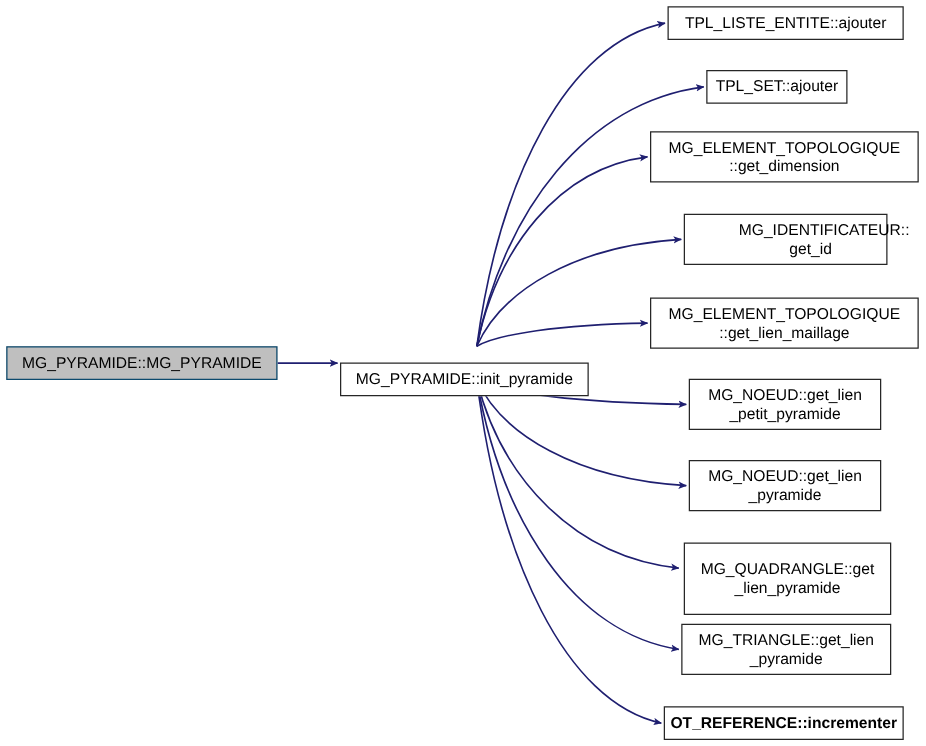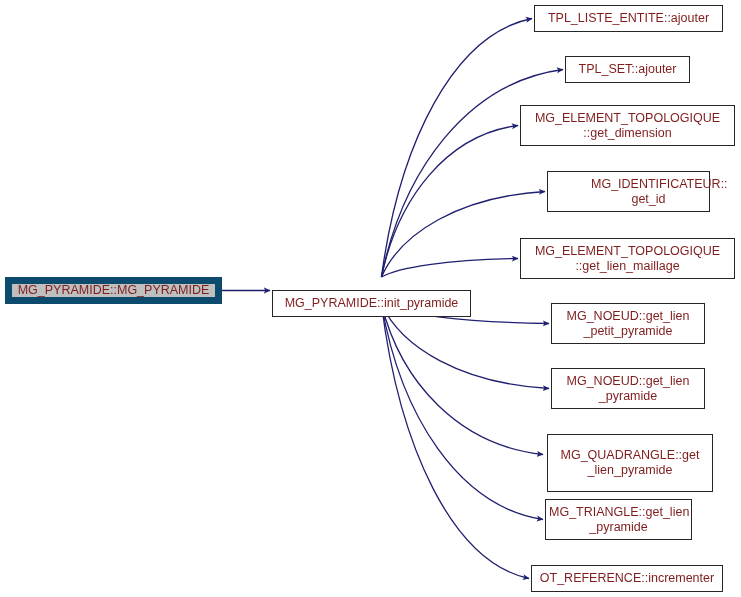--- a/index.html
+++ b/index.html
@@ -20,34 +20,34 @@
     left: 0;
     top: 0;
     width: 741px;
     height: 597px;
   }
   .node {
     position: absolute;
     box-sizing: border-box;
     border: 1px solid #262626;
     background: #ffffff;
-    color: #7f1d1d;
+    color: #000000;
     display: flex;
     align-items: center;
     justify-content: flex-start;
     text-align: center;
     font-size: 12.5px;
     line-height: 15px;
     letter-spacing: 0px;
     white-space: pre-line;
     z-index: 2;
   }
   .node.root {
     background: #bfbfbf;
-    border: 7px solid #0c4a6e;
+    border: 1px solid #0c4a6e;
   }
   .node-label {
     display: block;
     width: 100%;
     padding: 0 3px;
     box-sizing: border-box;
   }
 </style>
 </head>
 <body>
@@ -68,30 +68,30 @@
       <path d="M 381.45 304 C 401.556 314.14, 461.874 322.33, 549 323.5" fill="none" stroke="#1f1f70" stroke-width="1.3" marker-end="url(#arrow)"></path>
       <path d="M 381.45 304 C 401.556 347.94, 461.874 383.43, 549 388.5" fill="none" stroke="#1f1f70" stroke-width="1.3" marker-end="url(#arrow)"></path>
       <path d="M 381.45 304 C 400.836 382.26, 458.99399999999997 445.47, 543 454.5" fill="none" stroke="#1f1f70" stroke-width="1.3" marker-end="url(#arrow)"></path>
       <path d="M 381.45 304 C 400.836 416.06, 458.99399999999997 506.57, 543 519.5" fill="none" stroke="#1f1f70" stroke-width="1.3" marker-end="url(#arrow)"></path>
       <path d="M 381.45 304 C 399.156 446.74, 452.274 562.03, 529 578.5" fill="none" stroke="#1f1f70" stroke-width="1.3" marker-end="url(#arrow)"></path>
     </svg>
   <div id="nodes">
       <div class="node root" style="left: 5px; top: 277px; width: 217px; height: 27px;"><span class="node-label">MG_PYRAMIDE::MG_PYRAMIDE</span></div>
       <div class="node" style="left: 272px; top: 290px; width: 199px; height: 27px;"><span class="node-label">MG_PYRAMIDE::init_pyramide</span></div>
       <div class="node" style="left: 534px; top: 5px; width: 189px; height: 27px;"><span class="node-label">TPL_LISTE_ENTITE::ajouter</span></div>
-      <div class="node" style="left: 565px; top: 56px; width: 125px; height: 27px;"><span class="node-label">TPL_SET::ajouter</span></div>
+      <div class="node" style="left: 565px; top: 56px; width: 113px; height: 27px;"><span class="node-label">TPL_SET::ajouter</span></div>
       <div class="node" style="left: 520px; top: 105px; width: 215px; height: 41px;"><span class="node-label">MG_ELEMENT_TOPOLOGIQUE
 ::get_dimension</span></div>
       <div class="node" style="left: 547px; top: 171px; width: 163px; height: 41px; padding-left: 40px;"><span class="node-label">MG_IDENTIFICATEUR::
 get_id</span></div>
       <div class="node" style="left: 520px; top: 238px; width: 215px; height: 41px;"><span class="node-label">MG_ELEMENT_TOPOLOGIQUE
 ::get_lien_maillage</span></div>
       <div class="node" style="left: 551px; top: 303px; width: 154px; height: 41px;"><span class="node-label">MG_NOEUD::get_lien
 _petit_pyramide</span></div>
       <div class="node" style="left: 551px; top: 368px; width: 154px; height: 41px;"><span class="node-label">MG_NOEUD::get_lien
 _pyramide</span></div>
       <div class="node" style="left: 547px; top: 434px; width: 166px; height: 58px;"><span class="node-label">MG_QUADRANGLE::get
 _lien_pyramide</span></div>
-      <div class="node" style="left: 545px; top: 499px; width: 147px; height: 41px;"><span class="node-label">MG_TRIANGLE::get_lien
+      <div class="node" style="left: 545px; top: 499px; width: 168px; height: 41px;"><span class="node-label">MG_TRIANGLE::get_lien
 _pyramide</span></div>
-      <div class="node" style="left: 531px; top: 565px; width: 192px; height: 27px;"><span class="node-label">OT_REFERENCE::incrementer</span></div>
+      <div class="node" style="left: 531px; top: 565px; width: 192px; height: 27px; font-weight: bold;"><span class="node-label">OT_REFERENCE::incrementer</span></div>
     </div>
 </div>
 
 </body></html>

